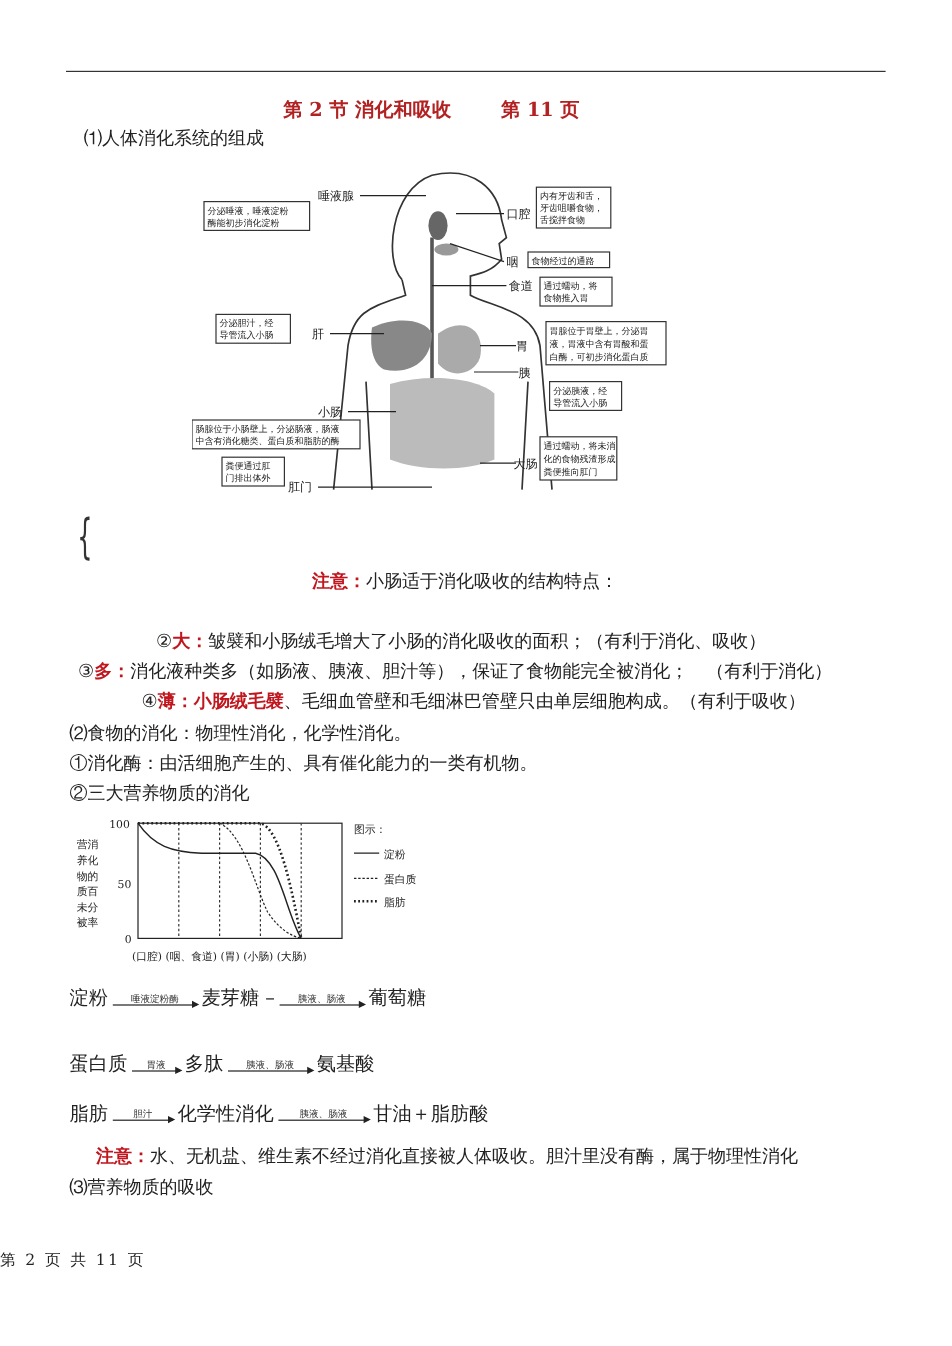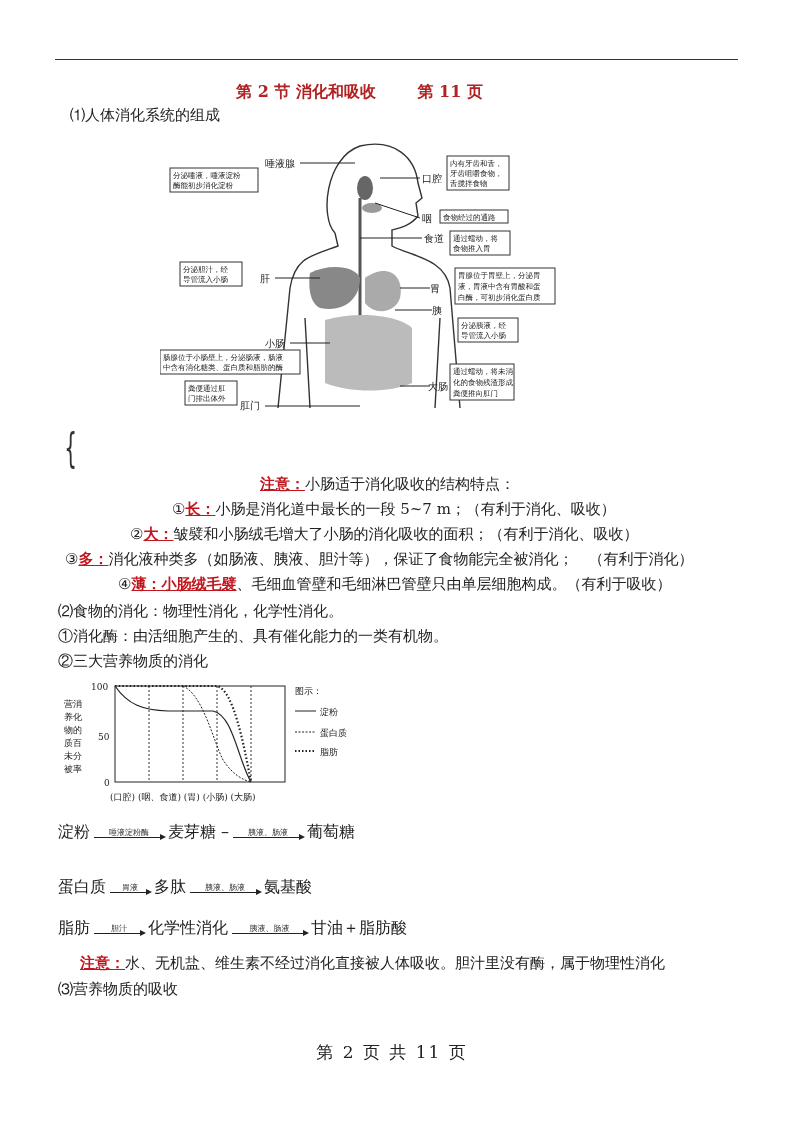--- a/index.html
+++ b/index.html
@@ -1,30 +1,30 @@
 <!DOCTYPE html>
 <html><head>
 <meta charset="utf-8">
 <style>
   body{margin:0;background:#fff;}
   .page{position:relative;width:793px;height:1122px;background:#fff;font-family:"DejaVu Serif","Liberation Serif",serif;color:#222;overflow:hidden;}
   .hr{position:absolute;left:55px;top:59px;width:683px;height:1px;background:#333;}
   .title{position:absolute;top:82px;left:0;width:719px;text-align:center;color:#b22222;font-weight:bold;font-size:16px;}
   .title span{margin:0 18px;}
   .t{position:absolute;font-size:15px;white-space:nowrap;}
-  .red{color:#c0161e;font-weight:bold;text-decoration:underline;}
+  .red{color:#c0161e;font-weight:bold;}
   .diagram{position:absolute;left:160px;top:138px;width:430px;height:275px;}
   .chart{position:absolute;left:58px;top:680px;width:310px;height:125px;}
   .brace{position:absolute;left:58px;top:428px;font-size:40px;line-height:40px;color:#333;font-family:"DejaVu Sans",sans-serif;transform:scaleX(0.5);}
   .eq{position:absolute;font-size:16px;white-space:nowrap;display:flex;align-items:center;}
   .arrow{display:inline-flex;flex-direction:column;align-items:center;margin:0 4px;}
   .arrow .lbl{font-size:8px;line-height:9px;color:#333;}
   .arrow .line{position:relative;height:1px;background:#222;}
   .arrow .line::after{content:"";position:absolute;right:-2px;top:-3px;border-left:6px solid #222;border-top:3.5px solid transparent;border-bottom:3.5px solid transparent;}
-  .footer{position:absolute;top:1041px;left:0;width:784px;text-align:center;font-size:17px;letter-spacing:2px;}
+  .footer{position:absolute;top:1041px;left:0;width:784px;font-size:13px;letter-spacing:2px;}
 </style>
 </head>
 <body>
 
 <div class="page">
   <div class="hr"></div>
   <div class="title">
     <span>第 2 节 消化和吸收</span>
     <span>第 11 页</span>
   </div>
@@ -102,23 +102,20 @@
       <text x="28" y="253">粪便通过肛</text>
         <text x="28" y="263">门排出体外</text>
     </g>
   </svg>
 
   <div class="brace">{</div>
 
   <div class="t" style="left:260px;top:475px;">
     <span class="red">注意：</span><span>小肠适于消化吸收的结构特点：</span>
   </div>
-  <div class="t" style="left:172px;top:500px;">
-    <span>①</span><span class="red">长：</span><span>小肠是消化道中最长的一段 5~7 m；（有利于消化、吸收）</span>
-  </div>
   <div class="t" style="left:130px;top:525px;">
     <span>②</span><span class="red">大：</span><span>皱襞和小肠绒毛增大了小肠的消化吸收的面积；（有利于消化、吸收）</span>
   </div>
   <div class="t" style="left:65px;top:550px;">
     <span>③</span><span class="red">多：</span><span>消化液种类多（如肠液、胰液、胆汁等），保证了食物能完全被消化；　（有利于消化）</span>
   </div>
   <div class="t" style="left:118px;top:575px;">
     <span>④</span><span class="red">薄：小肠绒毛襞</span><span>、毛细血管壁和毛细淋巴管壁只由单层细胞构成。（有利于吸收）</span>
   </div>
 

